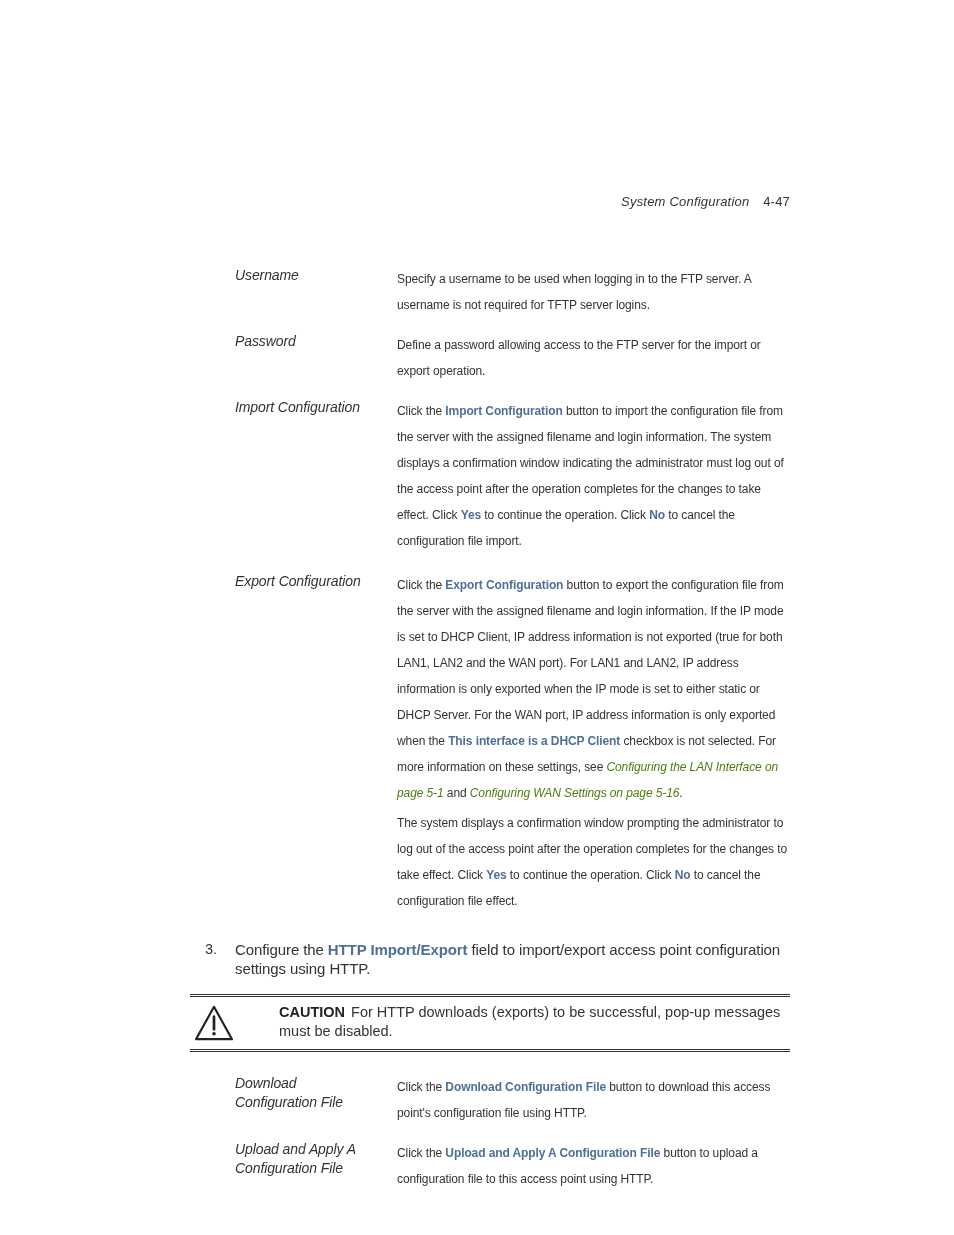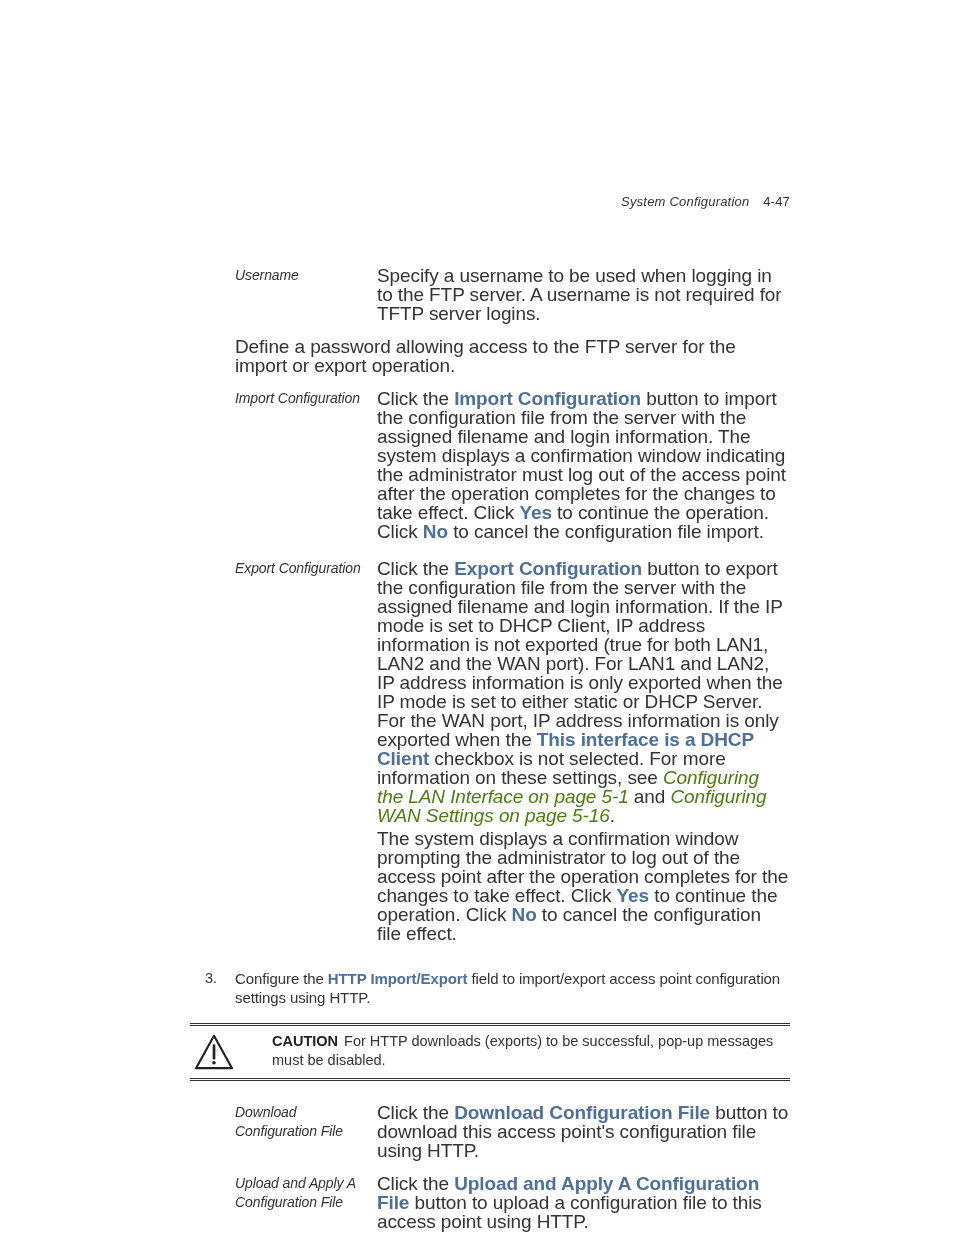--- a/index.html
+++ b/index.html
@@ -45,24 +45,25 @@
     flex: 0 0 136px;
     font-style: italic;
     font-size: 14px;
     line-height: 19px;
     color: #333;
     letter-spacing: -0.1px;
     padding-right: 6px;
   }
   .def-desc {
     flex: 1 1 auto;
-    font-size: 19px;
-    line-height: 19px;
+    font-size: 12px;
+    line-height: 26px;
     color: #333;
     letter-spacing: -0.1px;
+    margin-left: 20px;
   }
   .def-desc p {
     margin: 0 0 4px 0;
   }
   .bold-blue {
     font-weight: 700;
     color: #4d6f99;
   }
   .link-blue {
     font-style: italic;
@@ -95,20 +96,21 @@
     margin-bottom: 22px;
   }
   .hr-double {
     border-top: 3px double #333;
     height: 0;
   }
   .caution-body {
     display: flex;
     align-items: flex-start;
     padding: 6px 0 8px 0;
+    gap: 7px;
   }
   .caution-icon {
     flex: 0 0 60px;
     display: flex;
     align-items: center;
     justify-content: flex-start;
     padding-top: 2px;
     padding-left: 4px;
   }
   .caution-text {
@@ -141,20 +143,21 @@
   </div>
 
   <div class="content">
 
     <div class="def-row">
       <div class="def-term">Username</div>
       <div class="def-desc">Specify a username to be used when logging in to the FTP server. A username is not required for TFTP server logins.</div>
     </div>
 
     <div class="def-row">
+      <div class="def-term">Password</div>
       <div class="def-desc">Define a password allowing access to the FTP server for the import or export operation.</div>
     </div>
 
     <div class="def-row">
       <div class="def-term">Import Configuration</div>
       <div class="def-desc">
         <p>
           <span>Click the </span><span class="bold-blue">Import Configuration</span><span> button to import the configuration file from the server with the assigned filename and login information. The system displays a confirmation window indicating the administrator must log out of the access point after the operation completes for the changes to take effect. Click </span><span class="bold-blue">Yes</span><span> to continue the operation. Click </span><span class="bold-blue">No</span><span> to cancel the configuration file import.</span>
         </p>
       </div>

